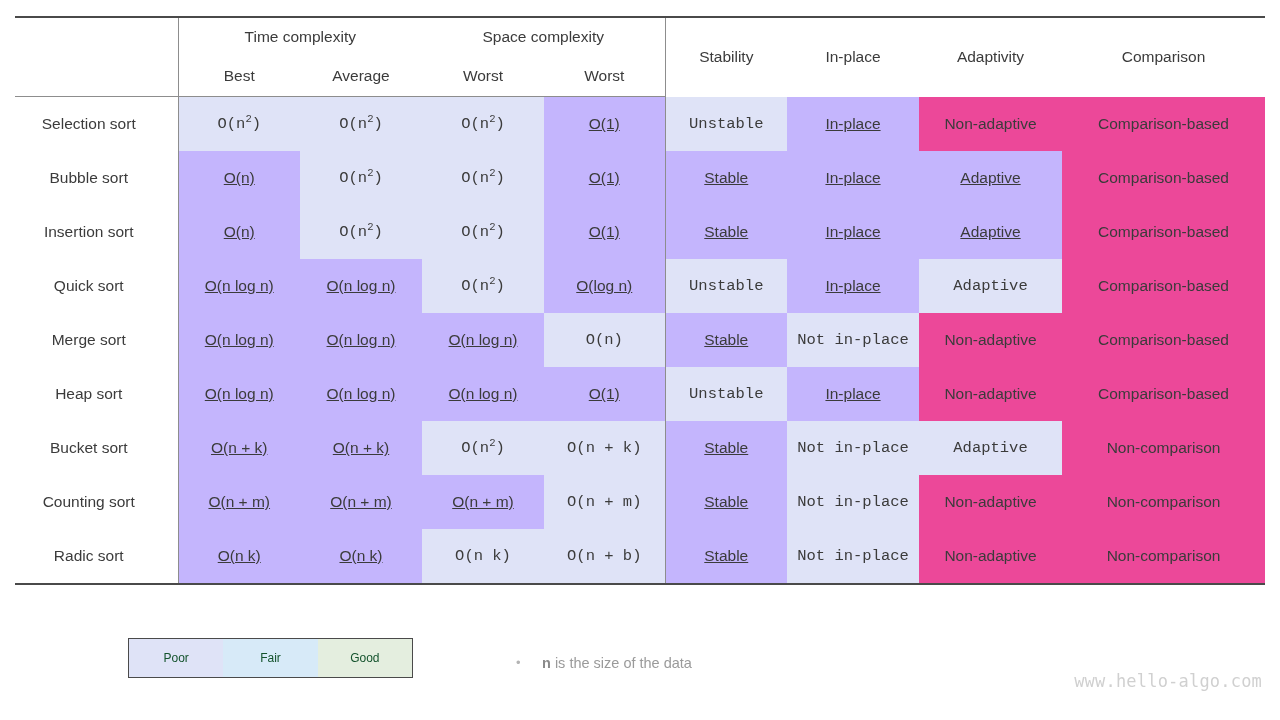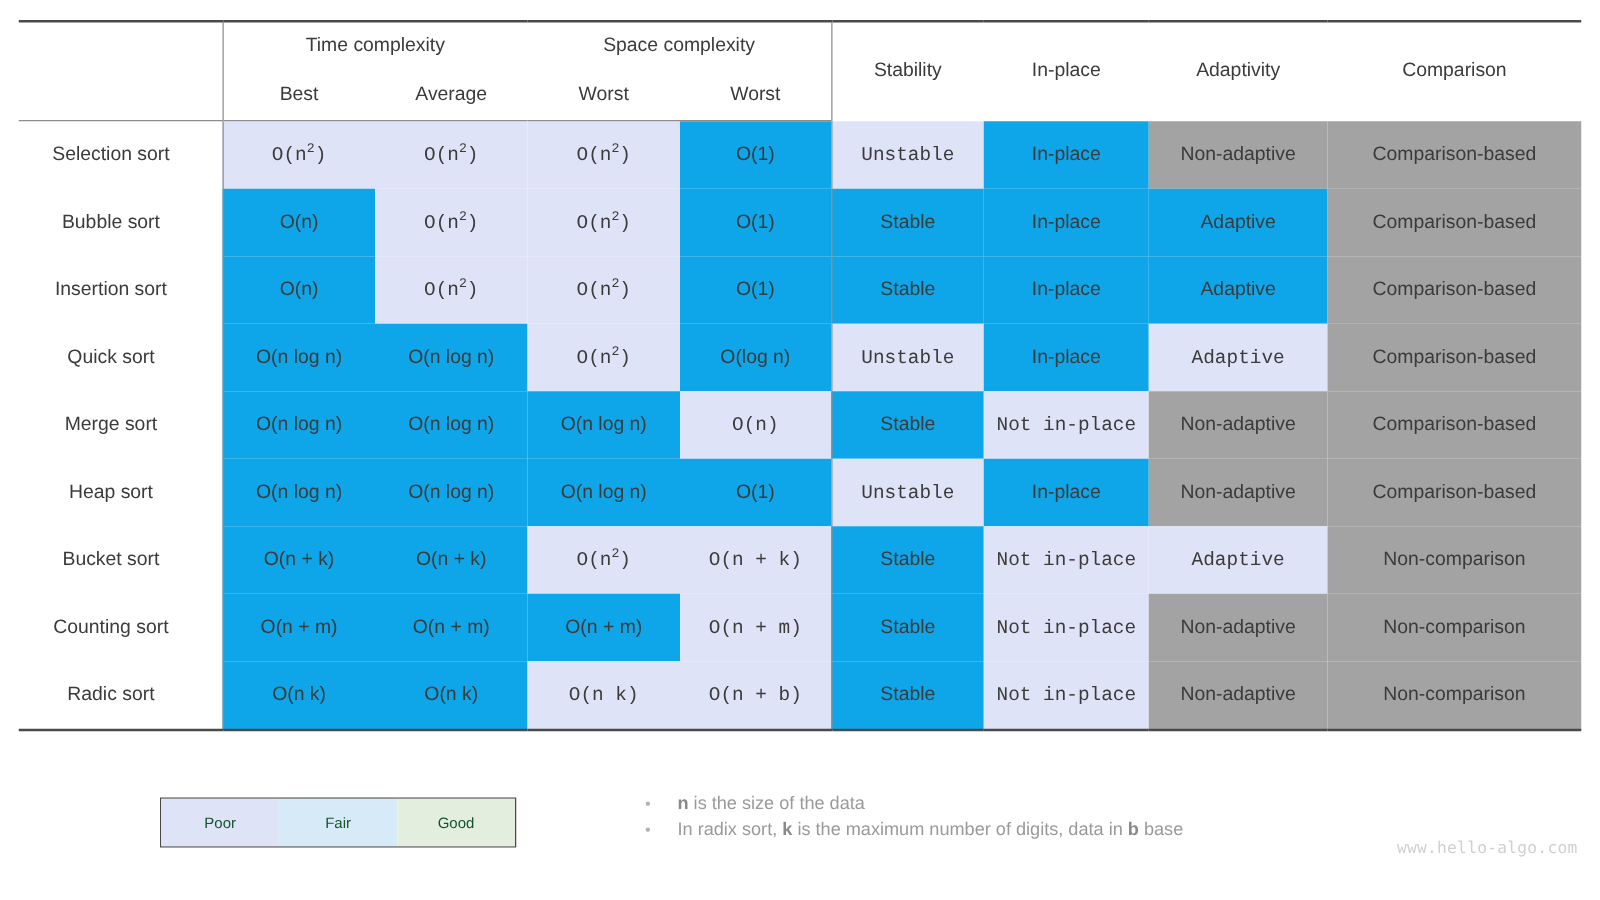--- a/index.html
+++ b/index.html
@@ -75,22 +75,22 @@
 
   .row td { height: 54px; }
   .rowname {
     text-align: right;
     padding-right: 15px !important;
     font-size: 15.5px;
   }
 
   
   .poor { background: #dfe3f7; font-family: Liberation Mono, monospace; }
-  .fair { background: #a3a3a3; }
-  .good { background: #0ea5e9; }
+  .fair { background: #ec4899; }
+  .good { background: #c4b5fd; text-decoration: underline; }
 
   sup { font-size: 0.68em; vertical-align: super; line-height: 0; }
 
   
   #legend {
     position: absolute;
     left: 128px;
     top: 638px;
     width: 285px;
     height: 40px;
@@ -115,38 +115,39 @@
     width: 600px;
   }
   #notes li {
     list-style: none;
     position: relative;
     font-size: 14.5px;
     color: #9a9a9a;
     line-height: 20.5px;
     padding-left: 32px;
     white-space: nowrap;
+    margin-top: 20px;
   }
   #notes li::before {
     content: "\2022";
     position: absolute;
     left: 6px;
     top: 0;
     color: #b4b4b4;
     font-size: 13px;
   }
   #notes b { color: #8a8a8a; font-weight: bold; }
 
   
   #watermark {
     position: absolute;
     right: 18px;
     top: 671px;
     font-family: "DejaVu Sans Mono", monospace;
-    font-size: 13px;
+    font-size: 17px;
     color: #d0d0d0;
     letter-spacing: 0.2px;
   }
 </style>
 </head>
 <body>
 
 <div id="table-wrap">
   <table class="cmp">
     <colgroup>
@@ -283,16 +284,15 @@
 </div>
 
 <div id="legend">
     <div class="seg" style="background: rgb(223, 227, 247);">Poor</div>
     <div class="seg" style="background: rgb(215, 234, 248);">Fair</div>
     <div class="seg" style="background: rgb(228, 238, 223);">Good</div>
   </div>
 
 <ul id="notes">
     <li><b>n</b> is the size of the data</li>
-    <li>In radix sort, <b>k</b> is the maximum number of digits, data in <b>b</b> base</li>
   </ul>
 
 <div id="watermark">www.hello-algo.com</div>
 
 </body></html>

